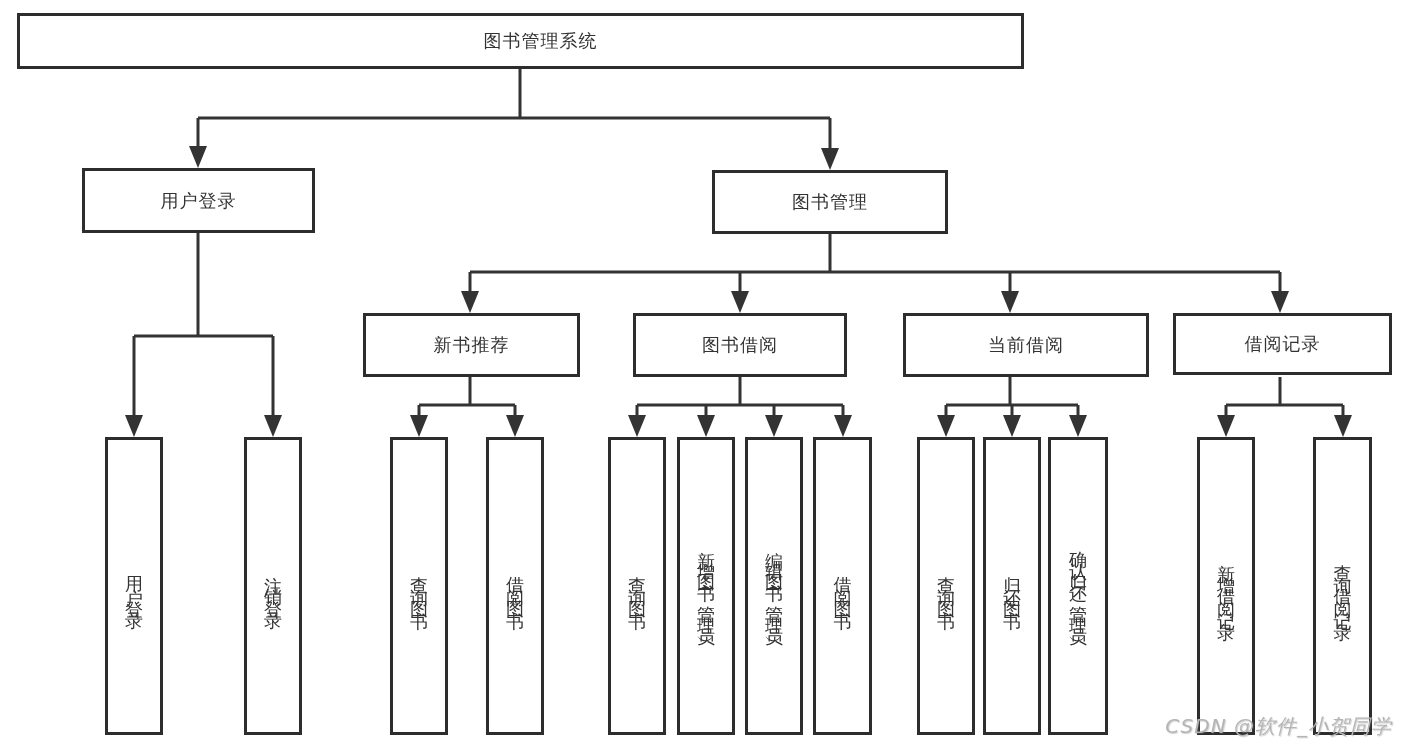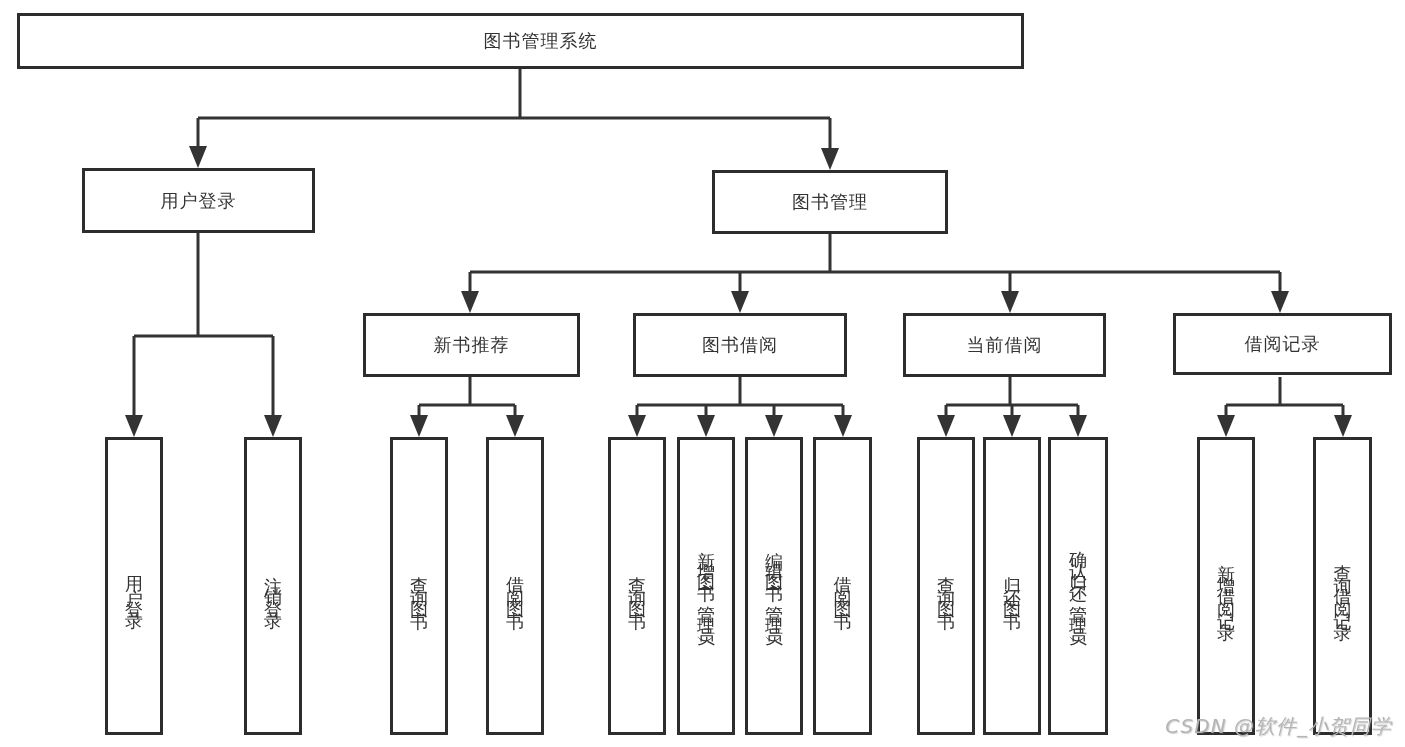--- a/index.html
+++ b/index.html
@@ -176,21 +176,21 @@
   <div class="node" style="left:712px;top:170px;width:236px;height:64px;">
     <span class="hlabel">图书管理</span>
   </div>
 
   <div class="node" style="left:363px;top:313px;width:217px;height:64px;">
     <span class="hlabel">新书推荐</span>
   </div>
   <div class="node" style="left:633px;top:313px;width:214px;height:64px;">
     <span class="hlabel">图书借阅</span>
   </div>
-  <div class="node" style="left:903px;top:313px;width:203px;height:64px;text-align:right;">
+  <div class="node" style="left:903px;top:313px;width:246px;height:64px;text-align:right;">
     <span class="hlabel">当前借阅</span>
   </div>
   <div class="node" style="left:1173px;top:313px;width:219px;height:62px;">
     <span class="hlabel">借阅记录</span>
   </div>
 
   <div class="node leaf" style="left:105px;top:437px;width:58px;height:298px;">
     <span class="vlabel">用户登录</span>
   </div>
   <div class="node leaf" style="left:244px;top:437px;width:58px;height:298px;">

